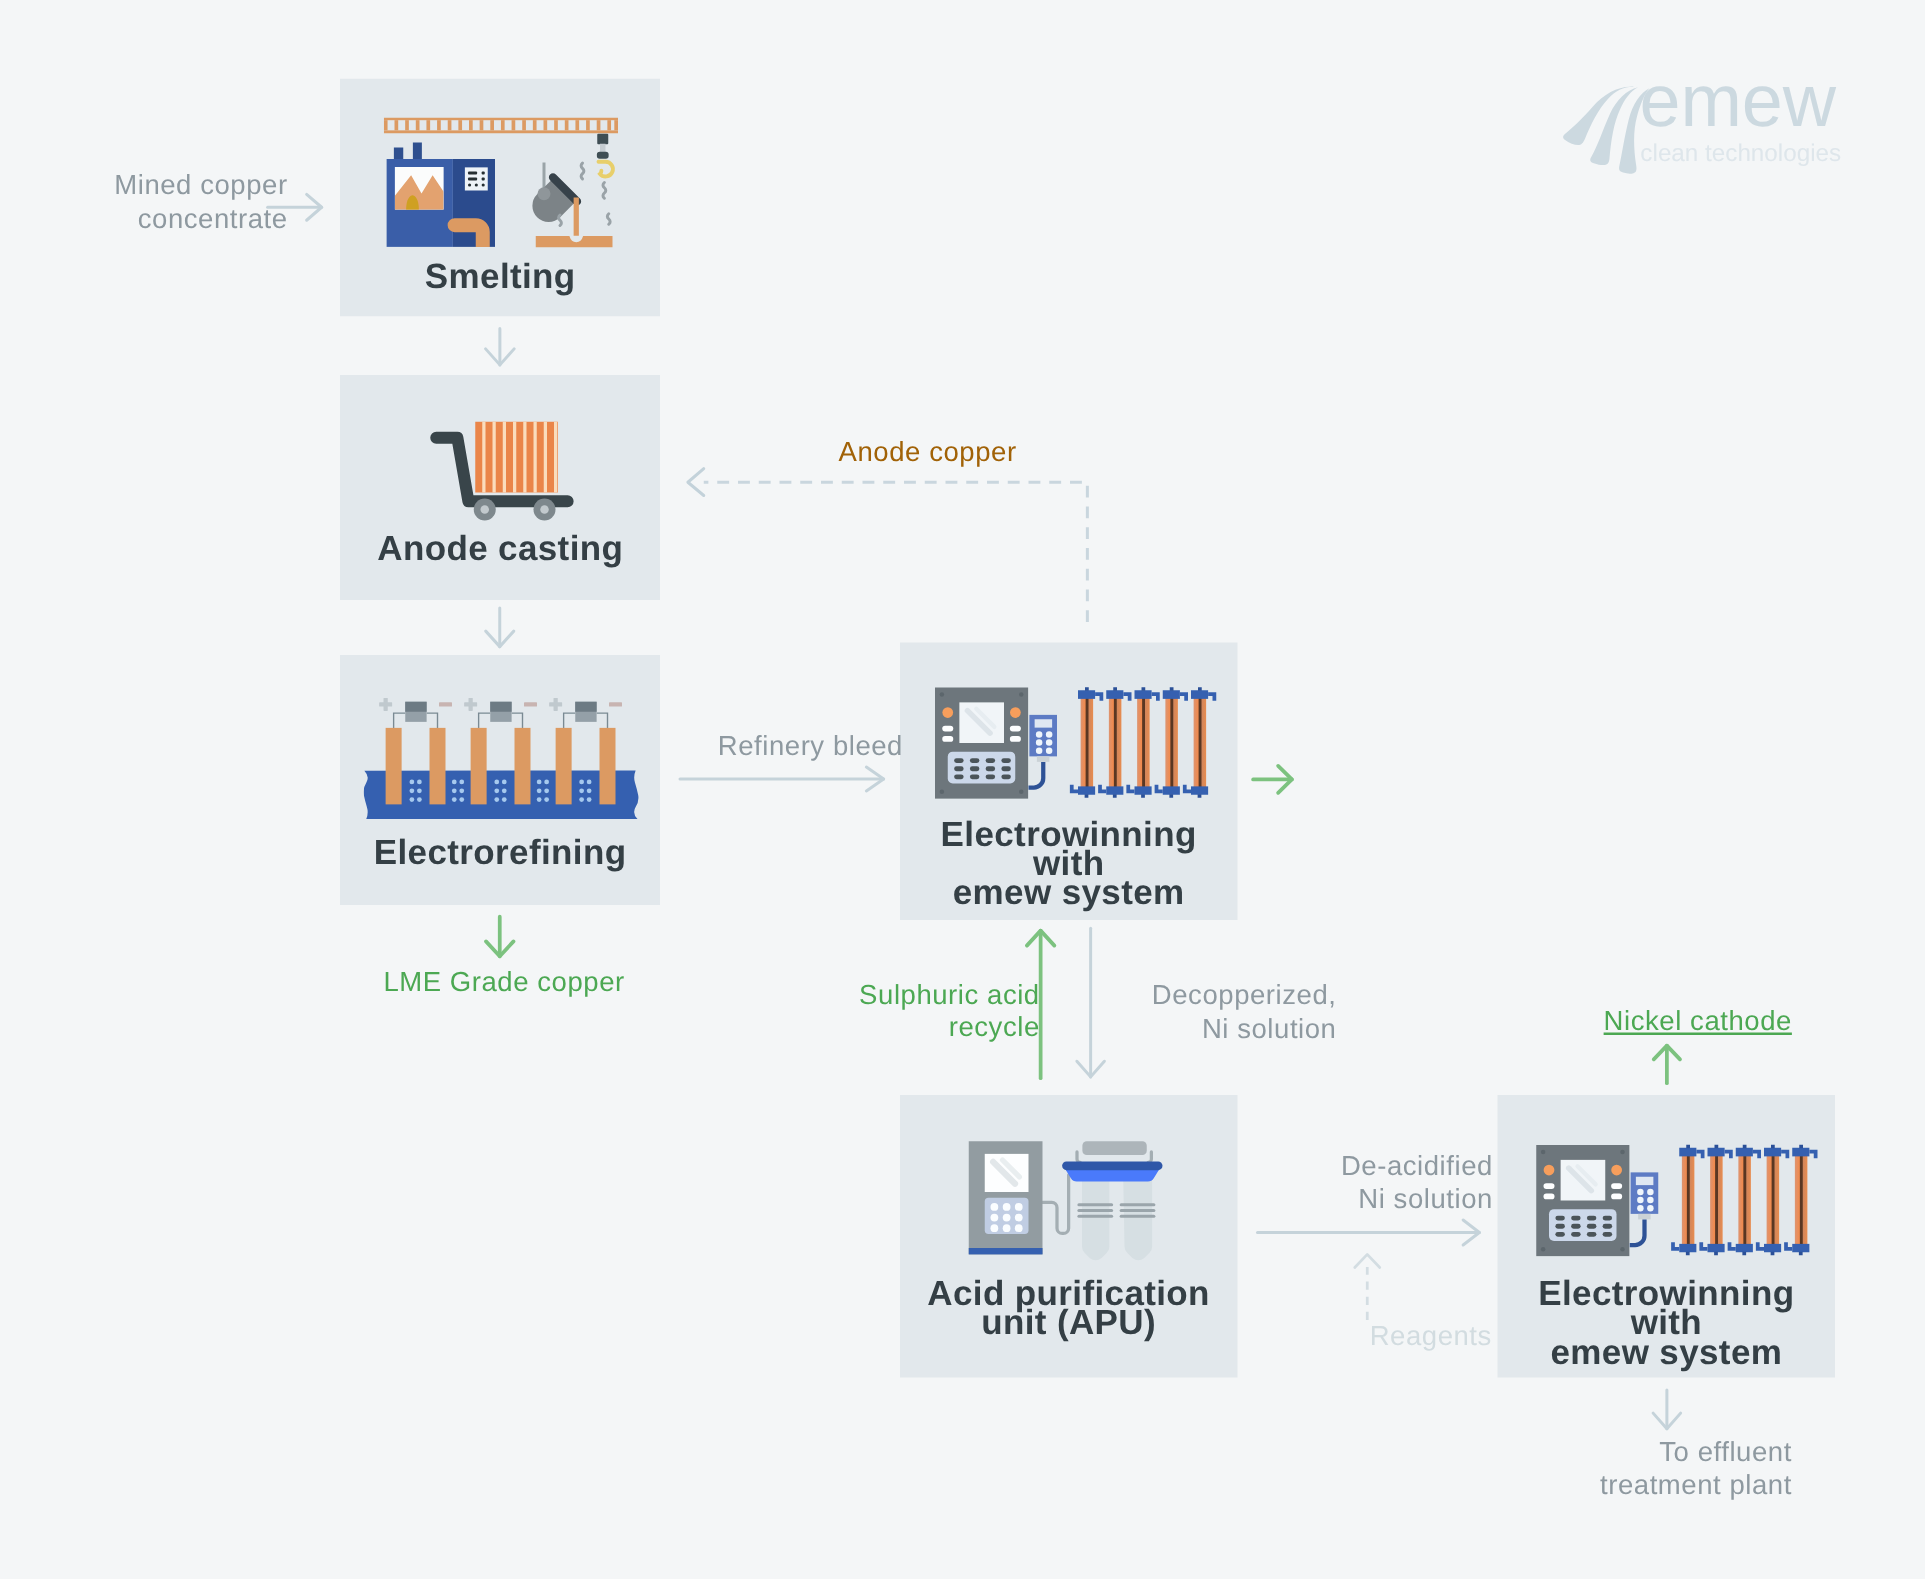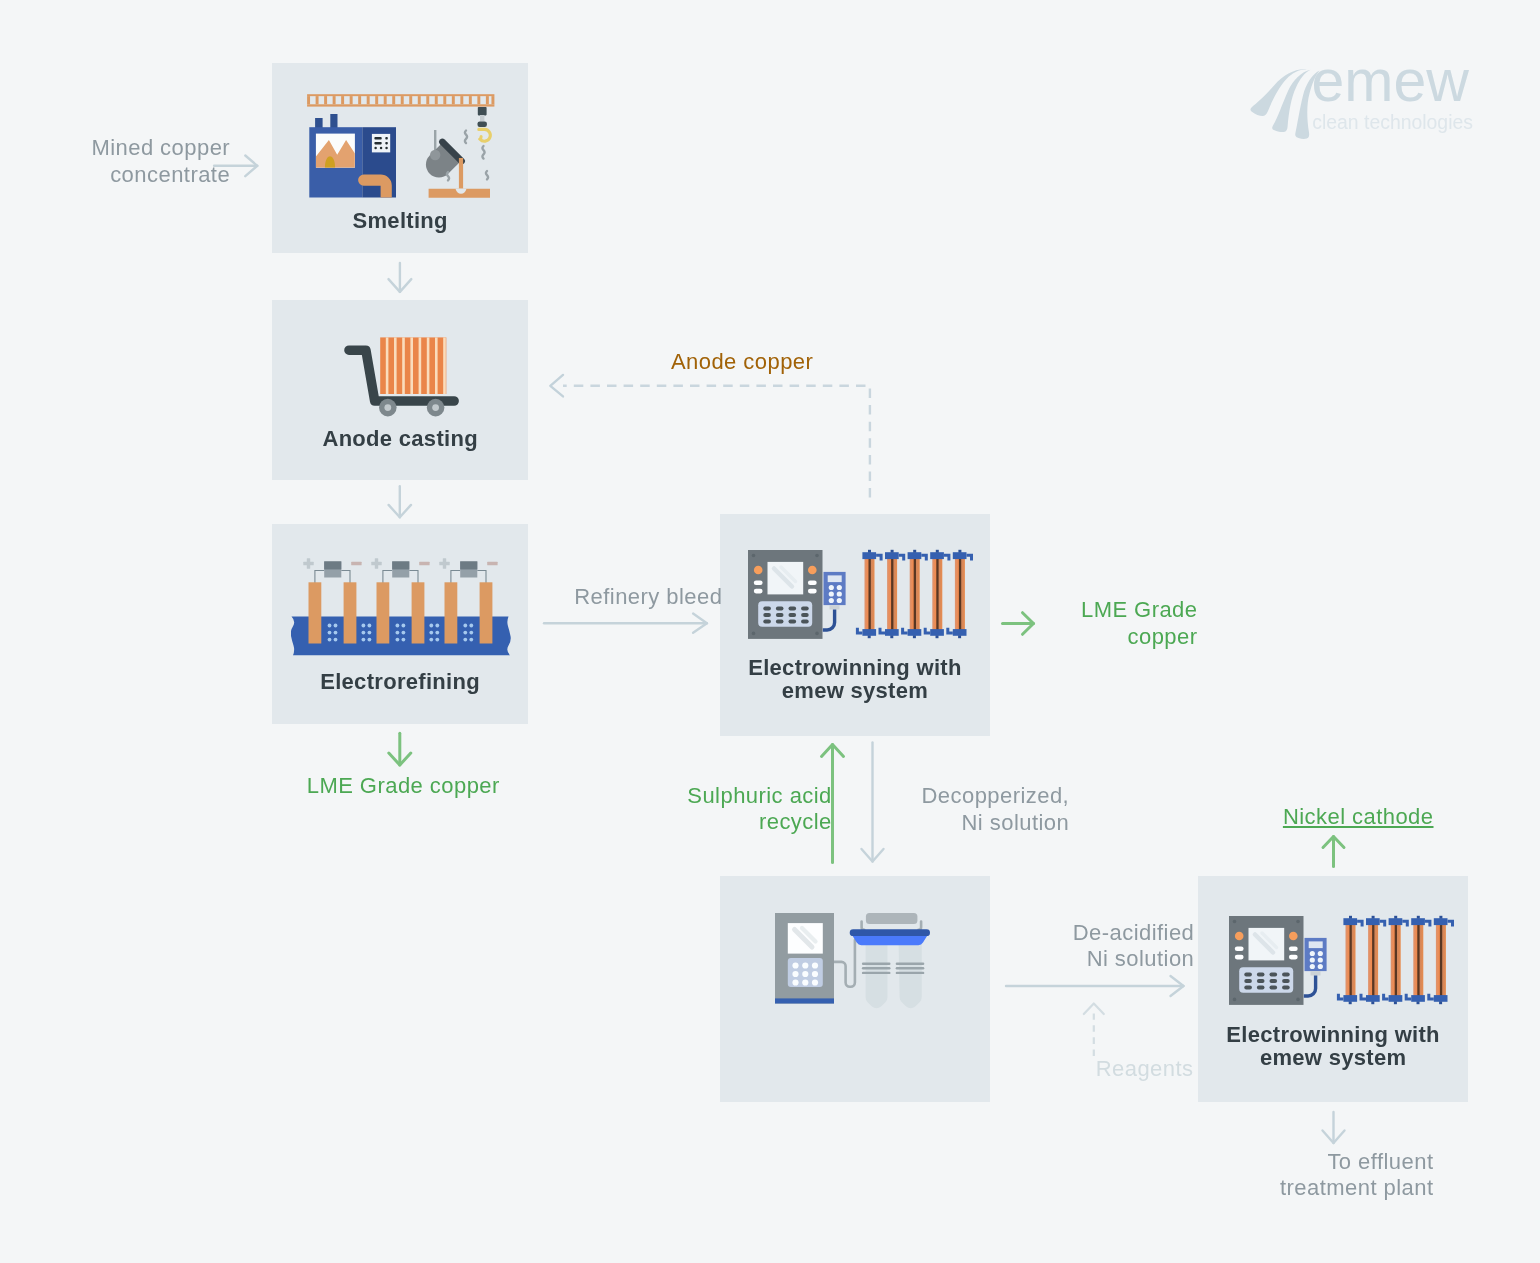--- a/index.html
+++ b/index.html
@@ -1,20 +1,20 @@
 <!DOCTYPE html>
 <html><head>
 <meta charset="utf-8">
 <style>
   html,body{margin:0;padding:0;}
   body{width:1540px;height:1263px;background:#f4f6f7;font-family:"Liberation Sans",sans-serif;overflow:hidden;}
   #stage{position:relative;width:1540px;height:1216px;background:#f4f6f7;}
   .box{position:absolute;background:#e2e8ec;box-sizing:border-box;}
   .box .icon{position:absolute;left:0;right:0;display:flex;justify-content:center;}
-  .box .box-label{position:absolute;left:0;right:0;font-size:22px;color:#343f45;
+  .box .box-label{position:absolute;left:0;right:0;font-size:28px;color:#343f45;
       font-weight:700;text-align:center;line-height:23.4px;letter-spacing:0.3px;}
   .lbl{position:absolute;font-size:22px;line-height:26.8px;text-align:right;color:#8e99a0;letter-spacing:0.45px;}
   .lbl.green{color:#4ca853;}
   .ov{position:absolute;left:0;top:0;width:1540px;height:1263px;pointer-events:none;overflow:visible;}
   .logo{position:absolute;}
 </style>
 </head>
 <body>
 
 <div id="stage">
@@ -293,20 +293,24 @@
             <line x1="88.1" y1="50.7" x2="114.3" y2="50.7"></line>
               <line x1="88.1" y1="55.3" x2="114.3" y2="55.3"></line>
               <line x1="88.1" y1="59.9" x2="114.3" y2="59.9"></line>
             <line x1="121.9" y1="50.7" x2="148.1" y2="50.7"></line>
               <line x1="121.9" y1="55.3" x2="148.1" y2="55.3"></line>
               <line x1="121.9" y1="59.9" x2="148.1" y2="59.9"></line>
           </g>
         </g>
       </svg>
     </div>
+    <div class="box-label" style="top:147.1px;">
+      <span>Acid purification</span><br>
+      <span>unit (APU)</span>
+    </div>
   </div>
 
   <div class="box" style="left:1198.3px;top:875.8px;width:269.6px;height:226.3px;">
     <div class="icon" style="top:40.2px;left:30.6px;right:auto;">
       <svg width="232" height="92" viewBox="0 0 232 92" style="overflow:visible;">
         <use href="#emewsys"></use>
       </svg>
     </div>
     <div class="box-label" style="top:147.1px;">
       <span>Electrowinning with</span><br>
@@ -467,24 +471,20 @@
       <polyline points="1322.5,1130.5 1333.5,1143 1344.5,1130.5"></polyline>
     </g>
   </svg>
 
   <div class="lbl" style="left:30.1px;top:135.1px;width:200px;">
     <span>Mined copper</span><br>
     <span>concentrate</span>
   </div>
   <div class="lbl" style="left:613.3px;top:349.3px;width:200px;color:#a16207;">Anode copper</div>
   <div class="lbl" style="left:522.4px;top:583.6px;width:200px;">Refinery bleed</div>
-  <div class="lbl green" style="left:997.5px;top:597px;width:200px;">
-    <span>LME Grade</span><br>
-    <span>copper</span>
-  </div>
   <div class="lbl green" style="left:299.8px;top:772.9px;width:200px;">LME Grade copper</div>
   <div class="lbl green" style="left:631.8px;top:782.5px;width:200px;">
     <span>Sulphuric acid</span><br>
     <span>recycle</span>
   </div>
   <div class="lbl" style="left:869.2px;top:783px;width:200px;">
     <span>Decopperized,</span><br>
     <span>Ni solution</span>
   </div>
   <div class="lbl" style="left:994.3px;top:919.6px;width:200px;">

